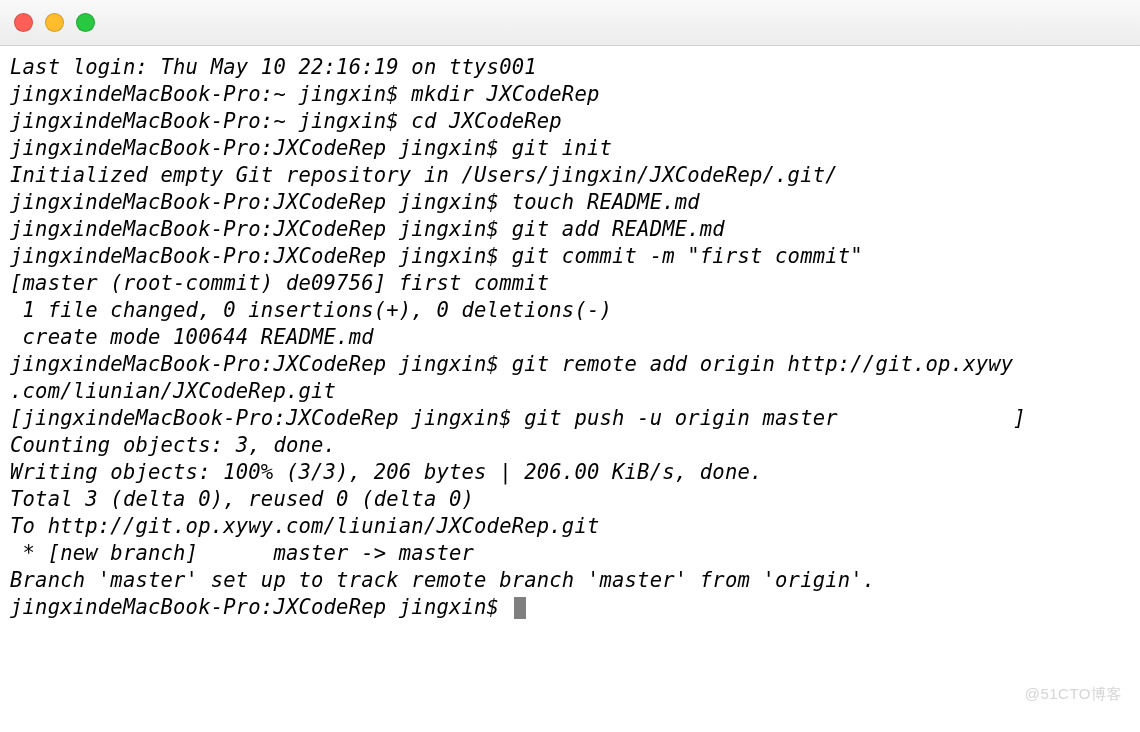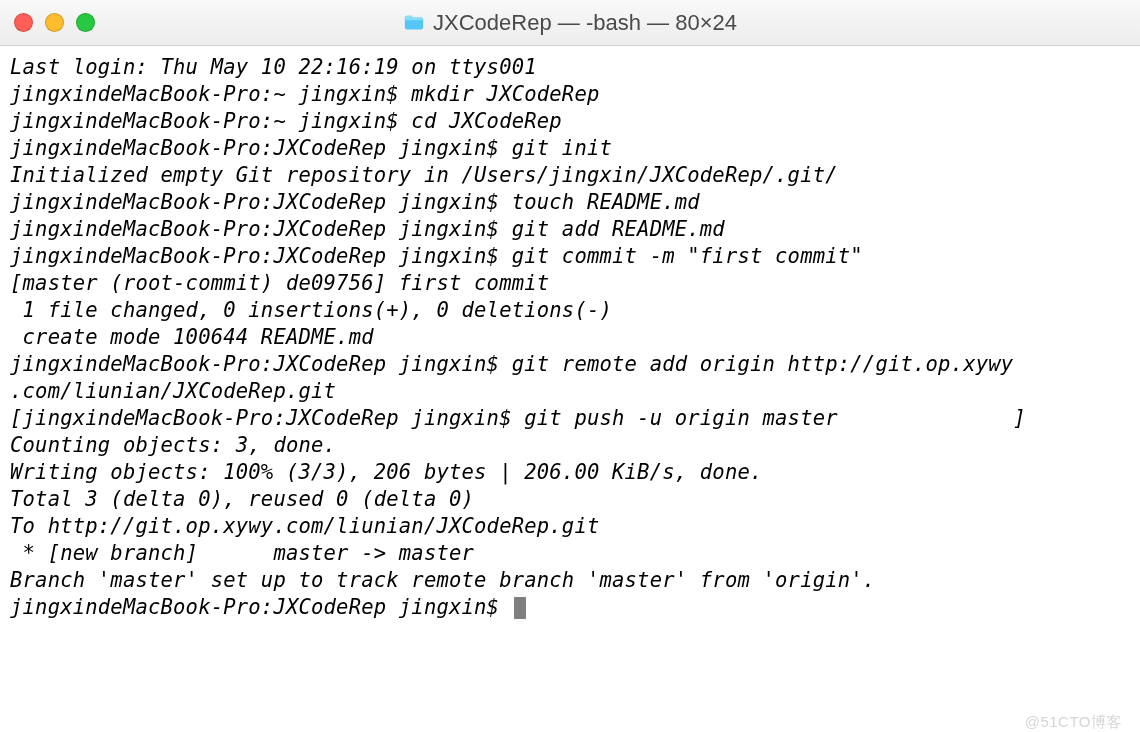--- a/index.html
+++ b/index.html
@@ -24,41 +24,32 @@
 
     .title-wrap { margin:0 auto; display:flex; align-items:center; gap:8px; font-size:22px; color:#4a4a4a; font-weight:400; }
 
     .folder-icon { width:22px; height:22px; display:inline-flex; align-items:center; justify-content:center; }
 
     .term { flex:1; padding:8px 10px 0 10px; font-family:"Andale Mono","Menlo","Consolas",monospace; font-size:20.5px; line-height:27px; letter-spacing:0.2px; color:#000; white-space:pre; overflow:hidden;font-style:italic; }
     .term-line { white-space:pre; }
 
     .cursor { display:inline-block; width:12px; height:22px; background:#7f7f7f; vertical-align:text-bottom; margin-left:2px; }
 
-    .watermark { position:absolute; right:18px; bottom:0; font-size:15px; color:#d5d5d5; font-family:sans-serif; letter-spacing:0.5px; }
+    .watermark { position:absolute; right:18px; bottom:28px; font-size:15px; color:#d5d5d5; font-family:sans-serif; letter-spacing:0.5px; }
   </style>
 </head>
 <body>
 
 <div class="win">
 
   <div class="titlebar">
     <div class="traffic-lights">
       <div class="tl close"></div>
       <div class="tl min"></div>
       <div class="tl zoom"></div>
     </div>
-    <div class="title-wrap">
-      <span class="folder-icon">
-        <svg width="22" height="22" viewBox="0 0 24 24">
-          <path d="M2 6 a2 2 0 0 1 2-2 h5 l2 2 h9 a2 2 0 0 1 2 2 v9 a2 2 0 0 1-2 2 H4 a2 2 0 0 1-2-2 Z" fill="#55c7f7"></path>
-          <path d="M2 6 a2 2 0 0 1 2-2 h5 l2 2 h9 a2 2 0 0 1 2 2 v1 H2 Z" fill="#8adafb"></path>
-        </svg>
-      </span>
-      <span>JXCodeRep — -bash — 80×24</span>
-    </div>
   </div>
 
   <div class="term" id="terminal-body"><div class="term-line">Last login: Thu May 10 22:16:19 on ttys001</div><div class="term-line">jingxindeMacBook-Pro:~ jingxin$ mkdir JXCodeRep</div><div class="term-line">jingxindeMacBook-Pro:~ jingxin$ cd JXCodeRep</div><div class="term-line">jingxindeMacBook-Pro:JXCodeRep jingxin$ git init</div><div class="term-line">Initialized empty Git repository in /Users/jingxin/JXCodeRep/.git/</div><div class="term-line">jingxindeMacBook-Pro:JXCodeRep jingxin$ touch README.md</div><div class="term-line">jingxindeMacBook-Pro:JXCodeRep jingxin$ git add README.md</div><div class="term-line">jingxindeMacBook-Pro:JXCodeRep jingxin$ git commit -m "first commit"</div><div class="term-line">[master (root-commit) de09756] first commit</div><div class="term-line"> 1 file changed, 0 insertions(+), 0 deletions(-)</div><div class="term-line"> create mode 100644 README.md</div><div class="term-line">jingxindeMacBook-Pro:JXCodeRep jingxin$ git remote add origin http://git.op.xywy</div><div class="term-line">.com/liunian/JXCodeRep.git</div><div class="term-line">[jingxindeMacBook-Pro:JXCodeRep jingxin$ git push -u origin master              ]</div><div class="term-line">Counting objects: 3, done.</div><div class="term-line">Writing objects: 100% (3/3), 206 bytes | 206.00 KiB/s, done.</div><div class="term-line">Total 3 (delta 0), reused 0 (delta 0)</div><div class="term-line">To http://git.op.xywy.com/liunian/JXCodeRep.git</div><div class="term-line"> * [new branch]      master -&gt; master</div><div class="term-line">Branch 'master' set up to track remote branch 'master' from 'origin'.</div><div class="term-line">jingxindeMacBook-Pro:JXCodeRep jingxin$ <span class="cursor"></span></div></div>
 
 </div>
 
 <div class="watermark">@51CTO博客</div>
 
 </body></html>

